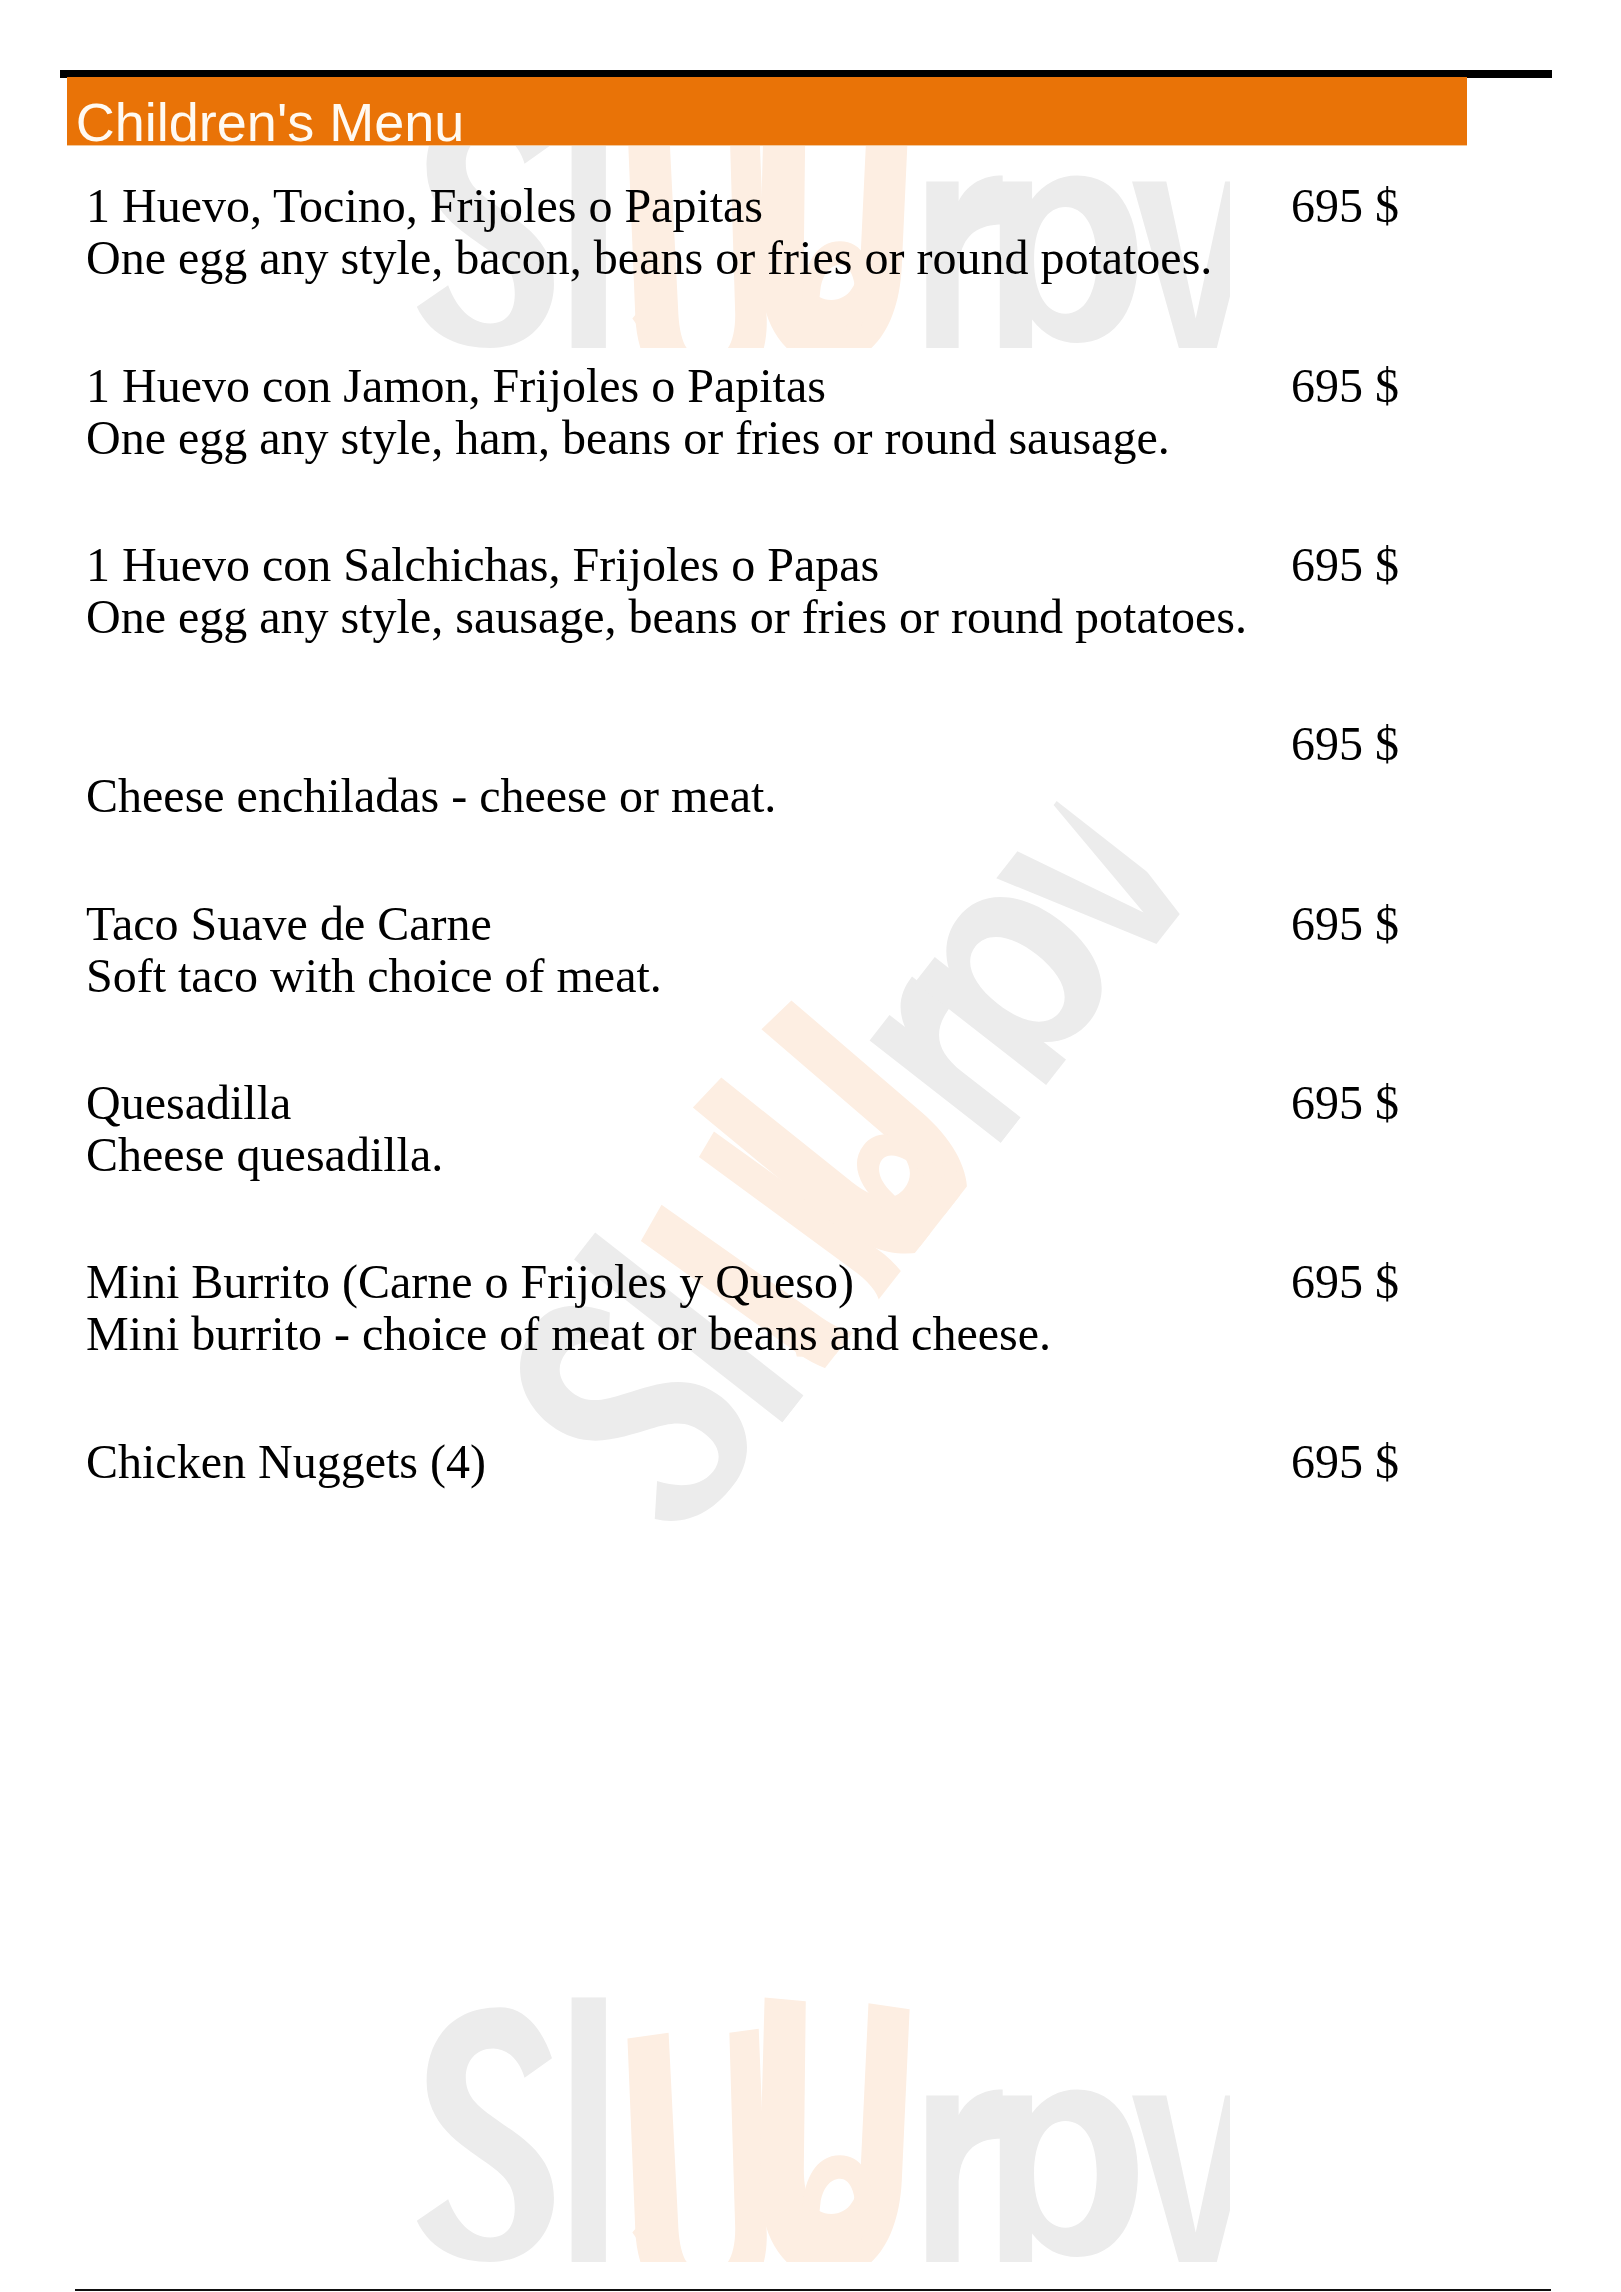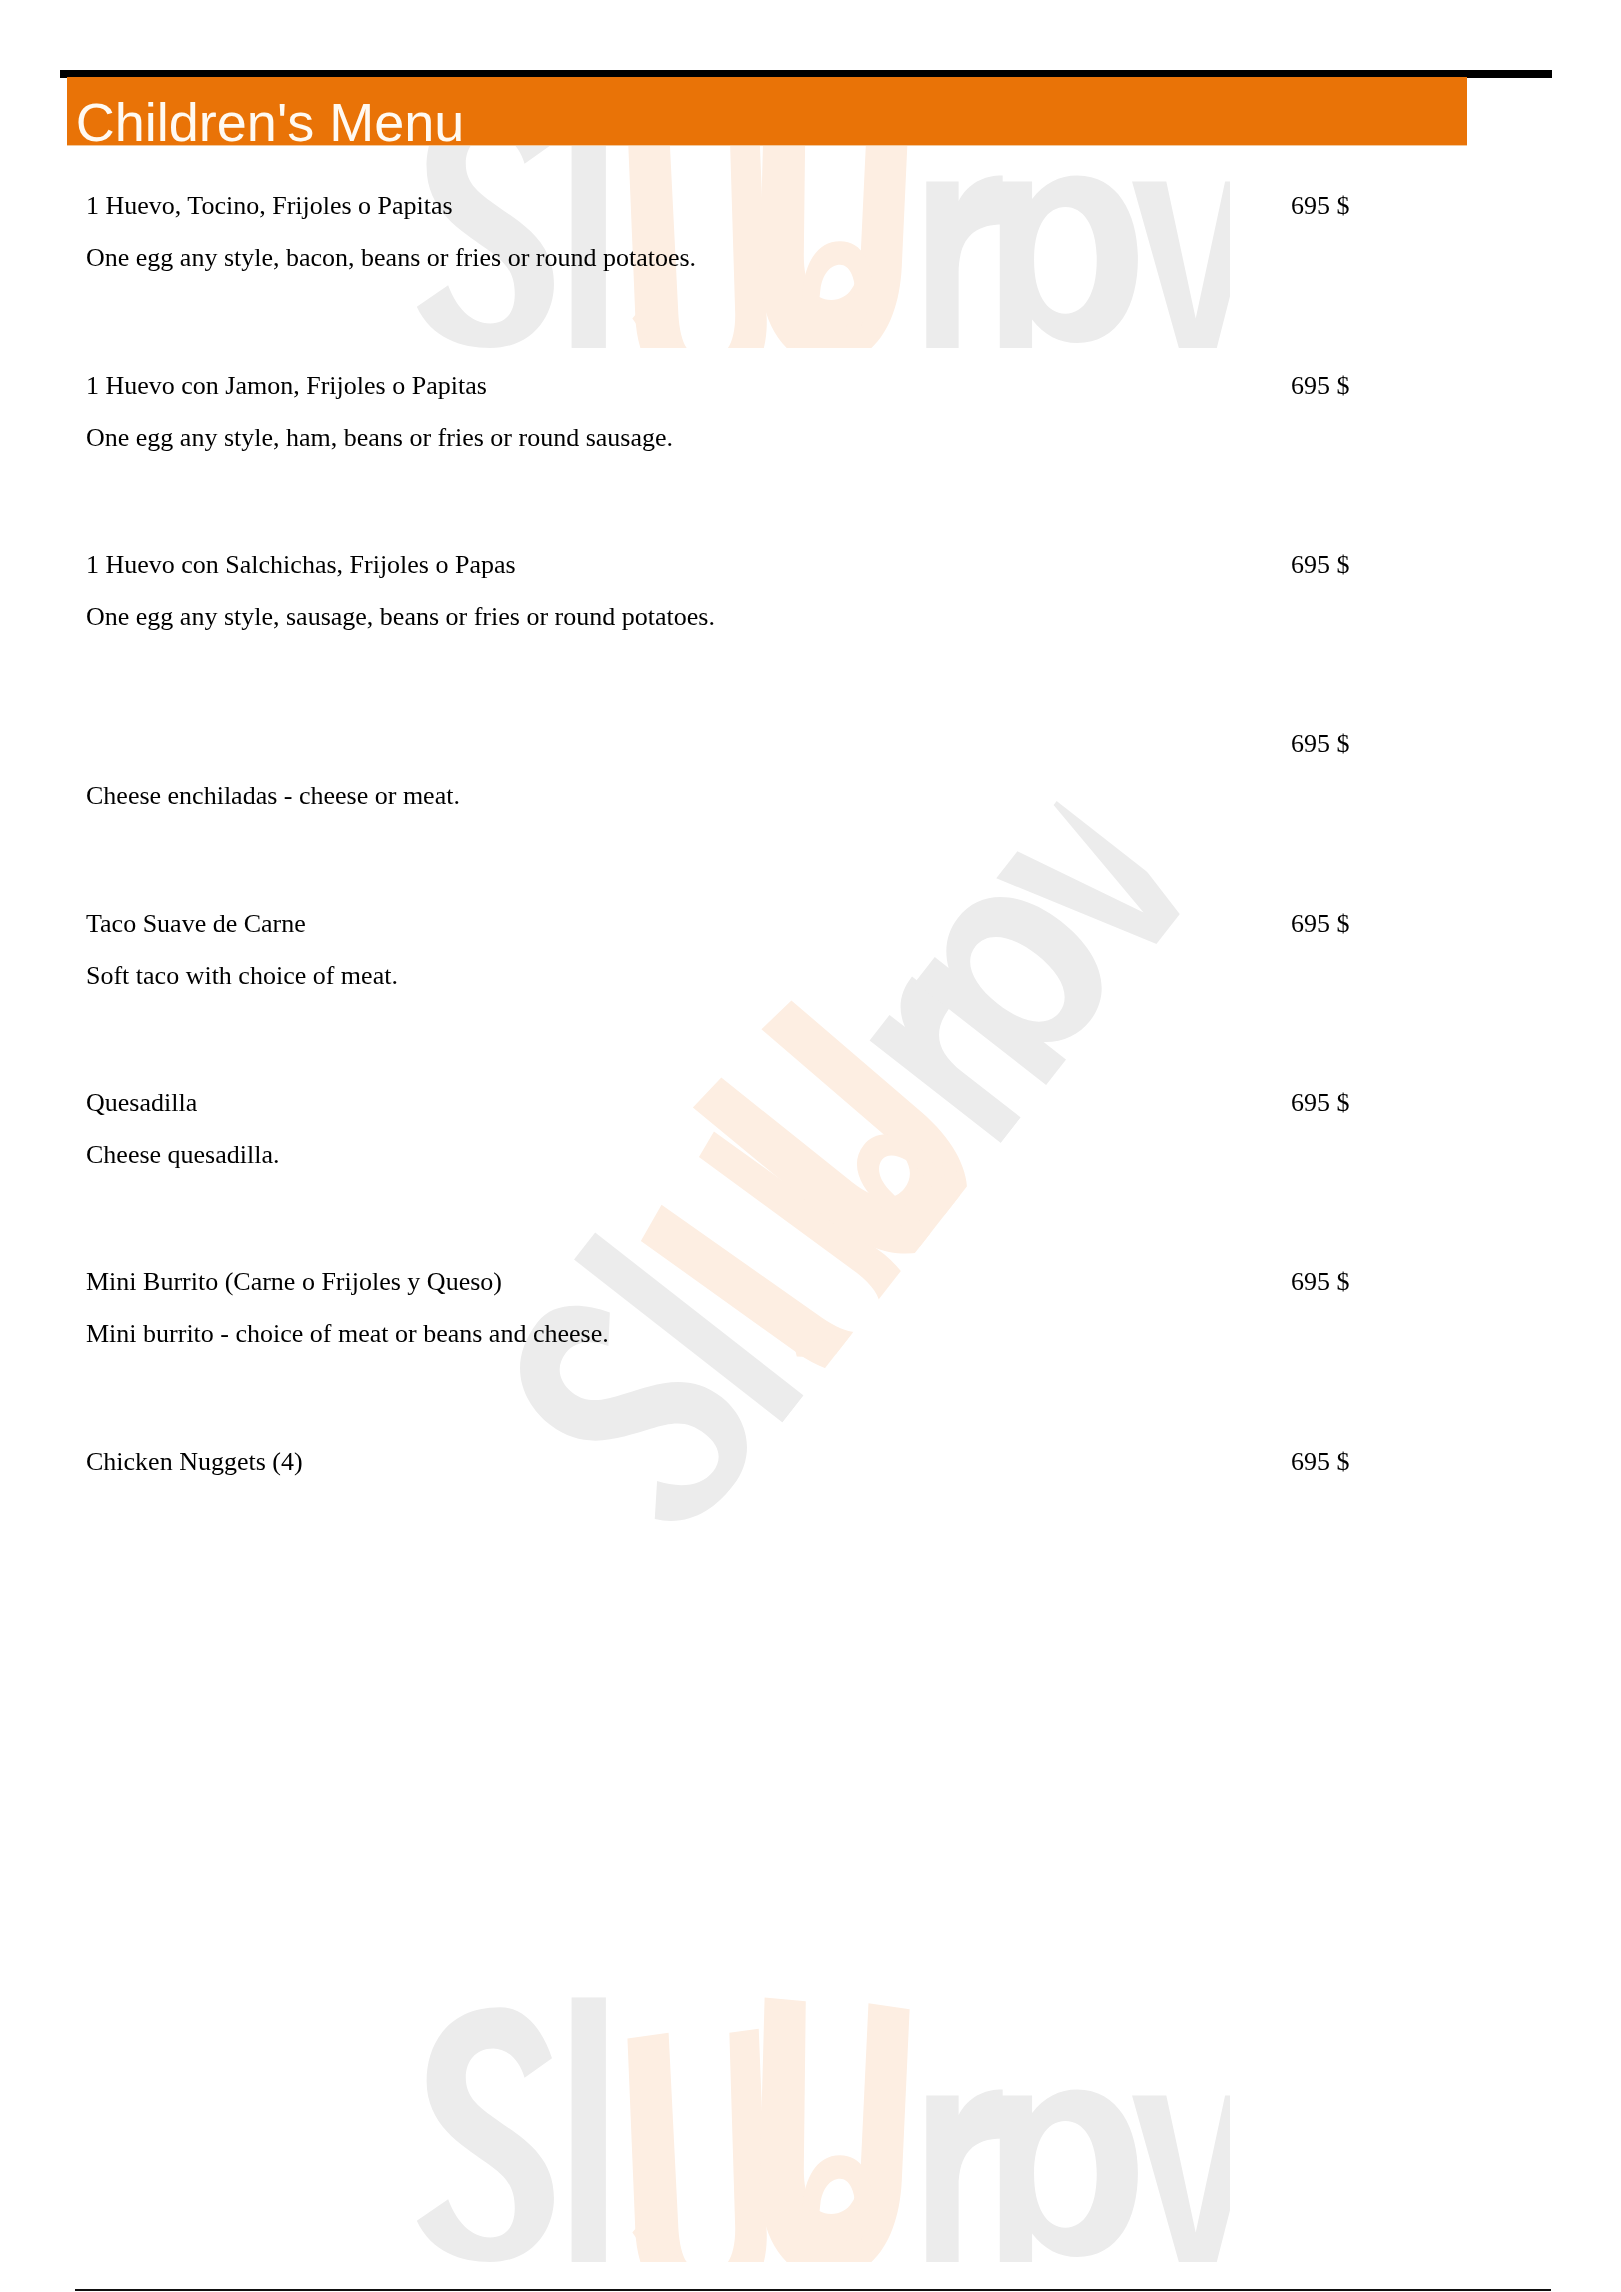--- a/index.html
+++ b/index.html
@@ -21,21 +21,21 @@
   .bottom-rule { position: absolute; left: 75px; top: 2289px; width: 1476px; height: 2px; background: #111; }
 
   .watermark { position: absolute; pointer-events: none; z-index: 0; }
   .wm-1 { left: 407px; top: 54px; width: 823px; height: 294px; }
   .wm-2 { left: 407px; top: 990px; width: 823px; height: 294px; transform: rotate(-52deg); transform-origin: 412px 147px; }
   .wm-3 { left: 407px; top: 1968px; width: 823px; height: 294px; }
 
   .menu { position: absolute; left: 0; top: 0; width: 1621px; z-index: 1; }
   .item { position: absolute; left: 86px; width: 1304px; height: 118px; }
   .item-name, .item-desc, .item-price {
-    position: absolute; font-size: 26px; line-height: 43px; white-space: nowrap;
+    position: absolute; font-size: 48px; line-height: 43px; white-space: nowrap;
   }
   .item-name { left: 0; top: 0; }
   .item-desc { left: 0; top: 52px; }
   .item-price { left: 1205px; top: 0; text-align: center; }
 </style>
 </head>
 <body>
 
 <svg class="watermark wm-1" viewBox="0 0 840 300">
   <g fill="#ececec">

